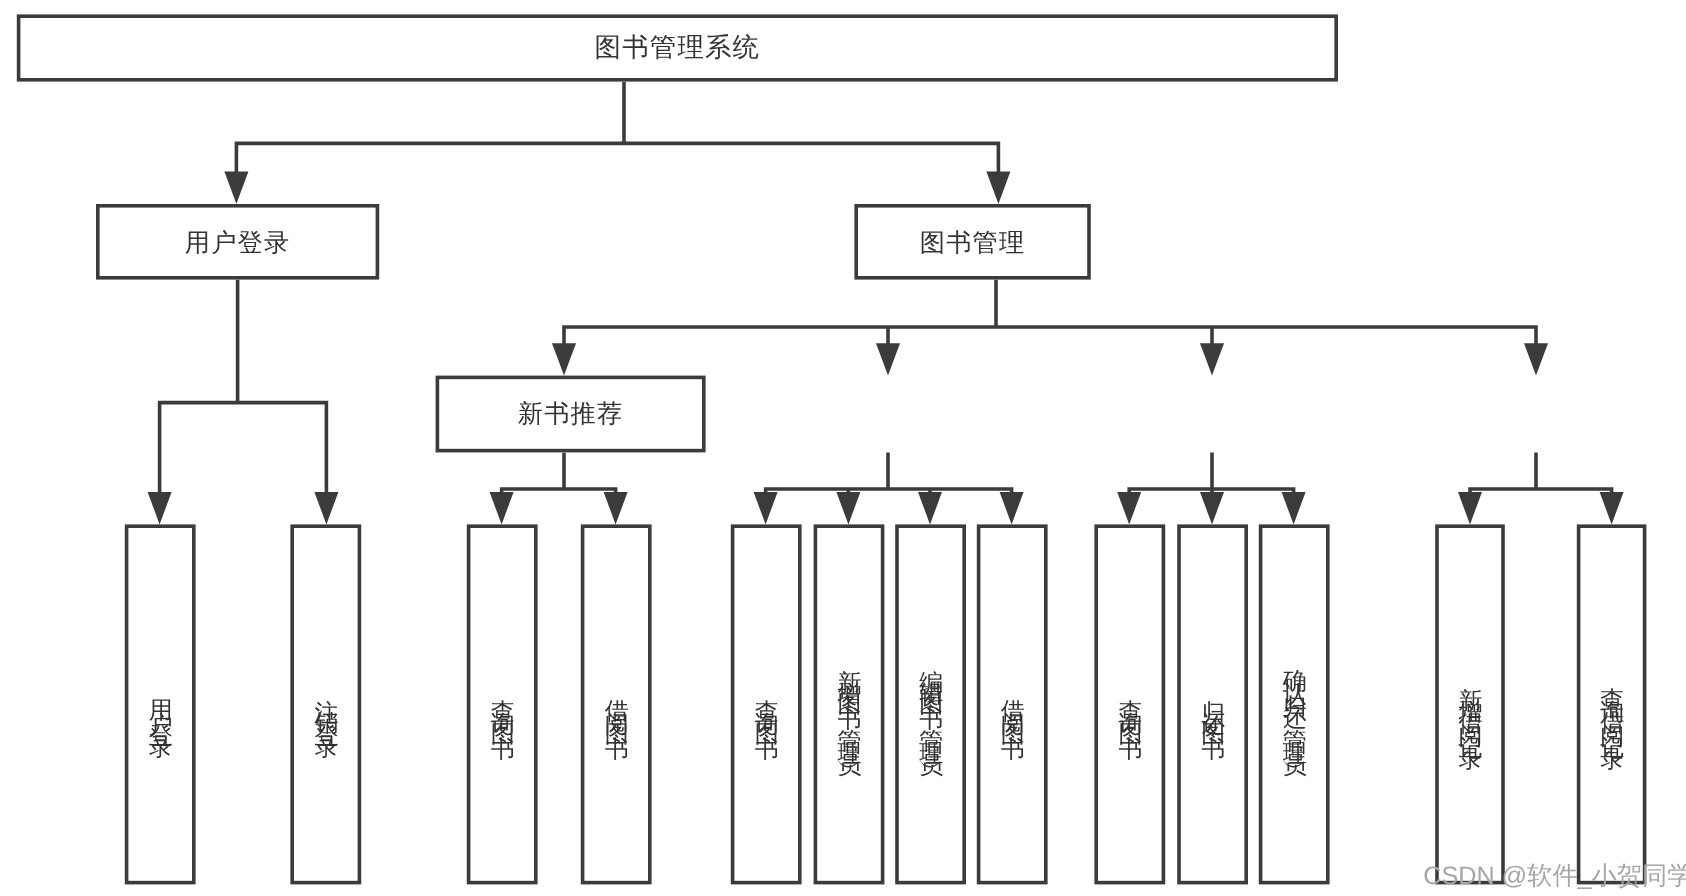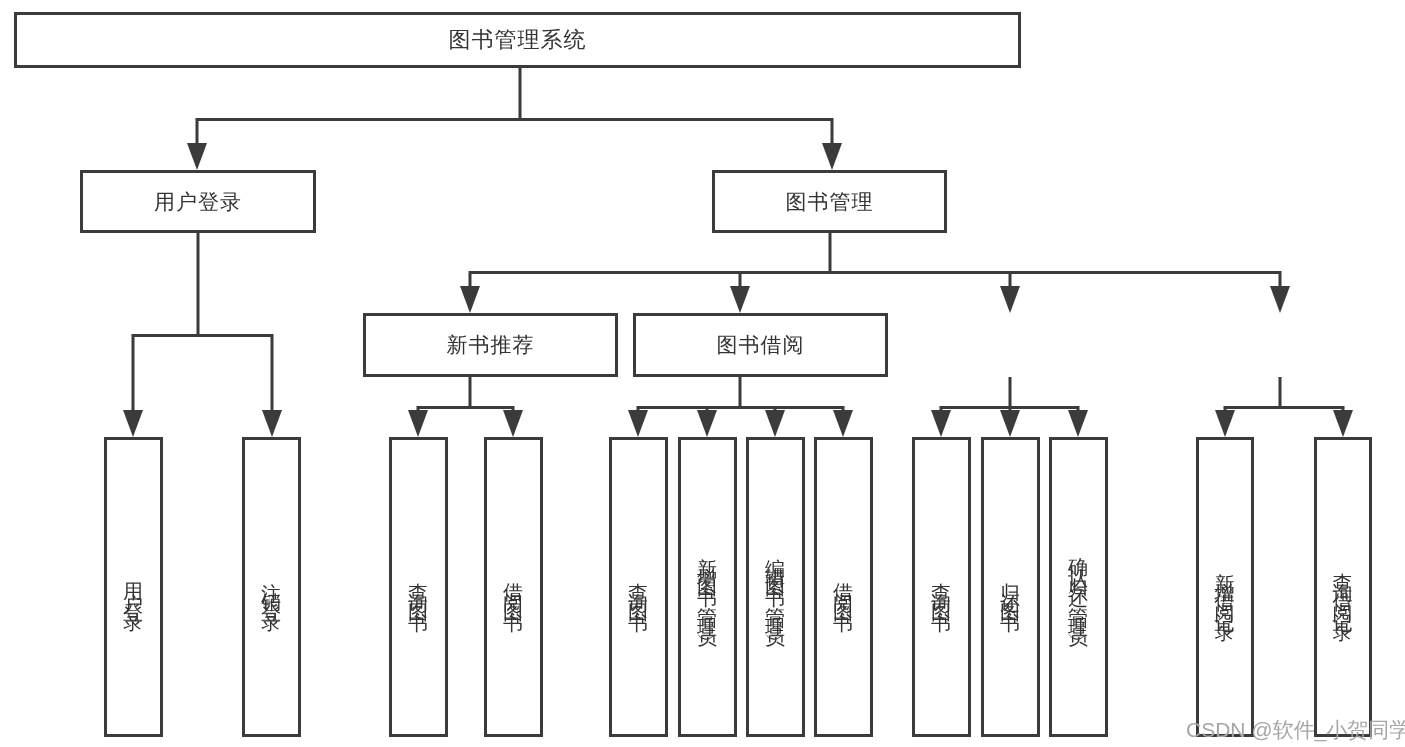--- a/index.html
+++ b/index.html
@@ -28,25 +28,25 @@
     border: 3px solid #3b3b3b;
     background: #ffffff;
     display: flex;
     align-items: center;
     justify-content: center;
     z-index: 2;
     font-size: 21px;
     letter-spacing: 1px;
     white-space: nowrap;
   }
-  .root  { left: 14px;  top: 12px;  width: 1007px; height: 56px; font-size: 22px; }
+  .root  { left: 14px;  top: 12px;  width: 1101px; height: 56px; font-size: 22px; }
   .lv2   { top: 170px; height: 63px; }
   .lv2.a { left: 80px;  width: 236px; }
-  .lv2.b { left: 712px; width: 235px; font-family: Liberation Mono, monospace; }
-  .lv3   { top: 313px; height: 64px; width: 255px; }
+  .lv2.b { left: 712px; width: 197px; font-family: Liberation Mono, monospace; }
+  .lv3   { top: 313px; height: 64px; width: 225px; }
   .lv3.a { left: 363px; }
   .lv3.b { left: 633px; }
   .lv3.c { left: 903px; }
   .lv3.d { left: 1173px; width: 214px; }
   .leaf {
     position: absolute;
     box-sizing: border-box;
     top: 437px;
     width: 59px;
     height: 300px;
@@ -120,21 +120,20 @@
       <polygon points="1333,410 1353,410 1343,437"></polygon>
     </g>
   </svg>
 
   <div class="node root">图书管理系统</div>
 
   <div class="node lv2 a">用户登录</div>
   <div class="node lv2 b">图书管理</div>
 
   <div class="node lv3 a">新书推荐</div>
-  <div class="node lv3 b">图书借阅</div>
 
   <div class="leaf" style="left:104px">
     <span class="leaf-label">用户登录</span>
   </div>
   <div class="leaf" style="left:242px">
     <span class="leaf-label">注销登录</span>
   </div>
 
   <div class="leaf" style="left:389px">
     <span class="leaf-label">查询图书</span>

